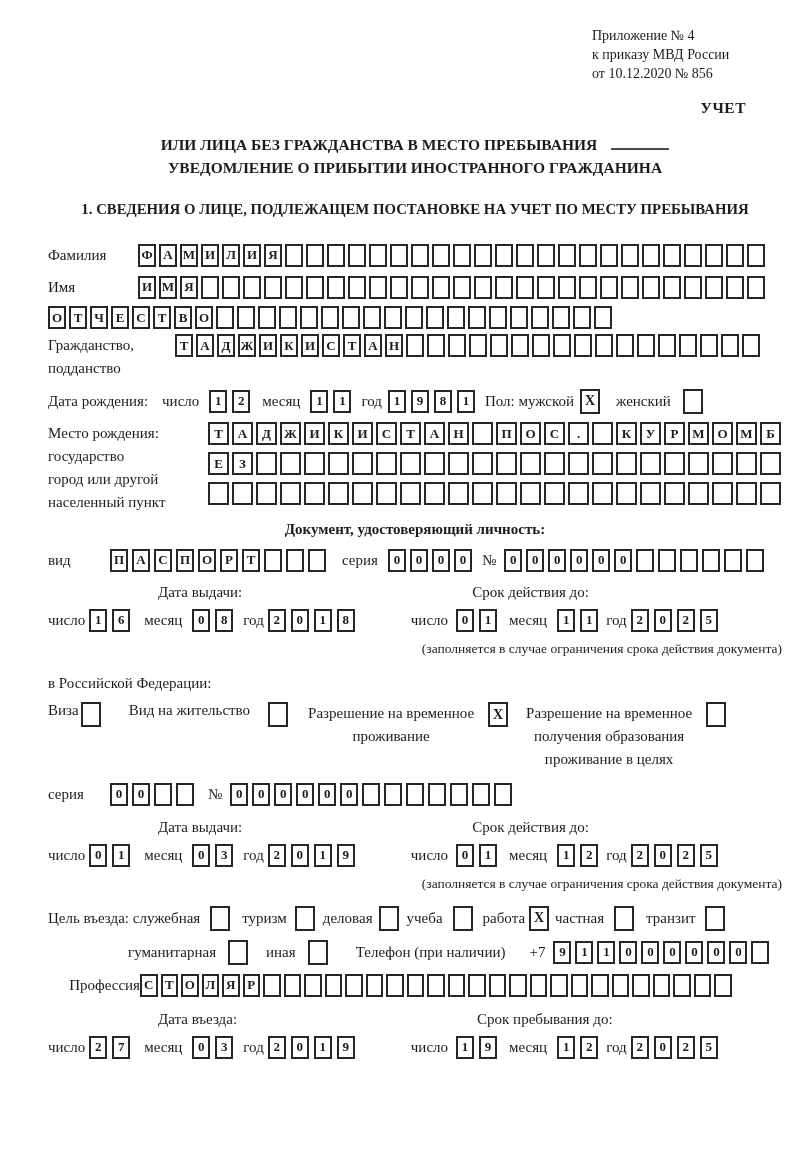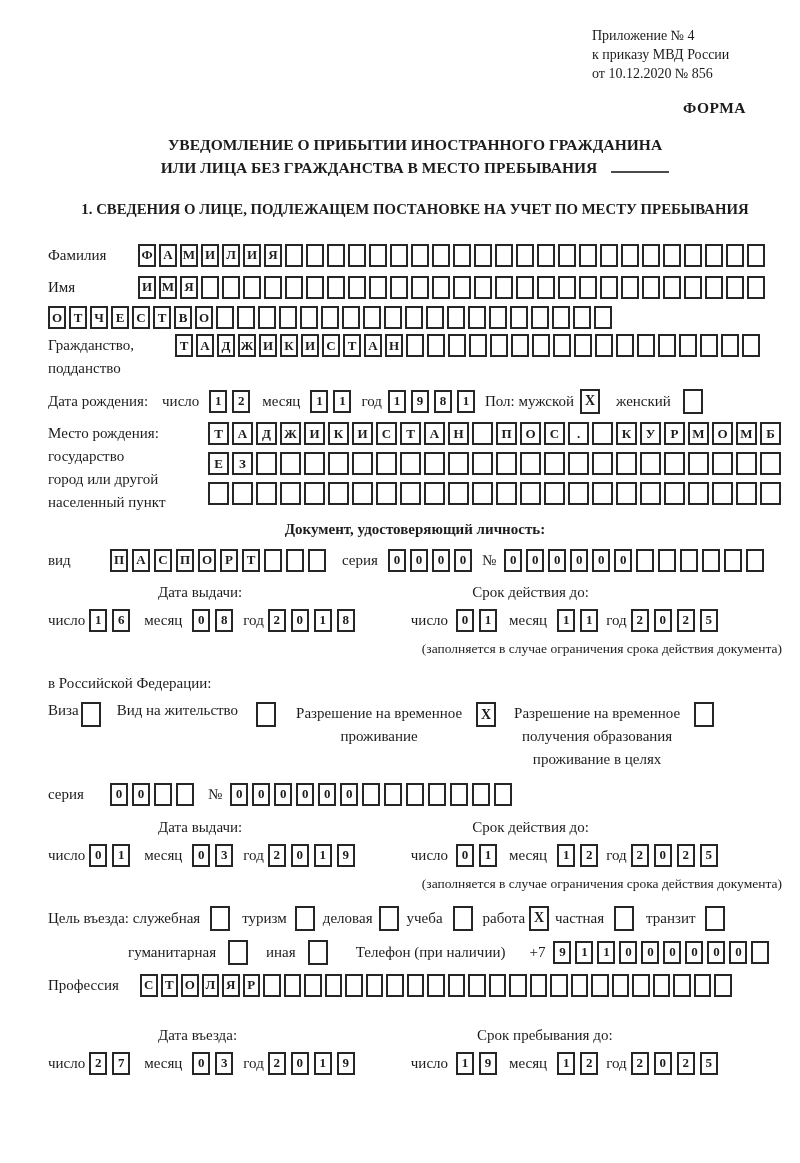--- a/index.html
+++ b/index.html
@@ -43,27 +43,27 @@
 <div class="page">
 
   <div class="refwrap">
     <div class="ref">
       <div>Приложение № 4</div>
       <div>к приказу МВД России</div>
       <div>от 10.12.2020 № 856</div>
     </div>
   </div>
 
-  <div class="forma">ФОРМА</div>
+  <div class="forma">УЧЕТ</div>
 
   <div class="title">
-    <div>УВЕДОМЛЕНИЕ О ПРИБЫТИИ ИНОСТРАННОГО ГРАЖДАНИНА</div>
     <div>
       <span>ИЛИ ЛИЦА БЕЗ ГРАЖДАНСТВА В МЕСТО ПРЕБЫВАНИЯ</span><span class="tline"></span>
     </div>
+    <div>УВЕДОМЛЕНИЕ О ПРИБЫТИИ ИНОСТРАННОГО ГРАЖДАНИНА</div>
   </div>
 
   <div class="section">1. СВЕДЕНИЯ О ЛИЦЕ, ПОДЛЕЖАЩЕМ ПОСТАНОВКЕ НА УЧЕТ ПО МЕСТУ ПРЕБЫВАНИЯ</div>
 
   <div id="form-body">
       <div class="frow" style="margin-top: 0px;">
         <span class="lbl" style="min-width: 90px; display: inline-block;">Фамилия</span>
         <span class="boxes" style="gap: 3px;">
           <span class="cell" style="width: 18px;">Ф</span>
           <span class="cell" style="width: 18px;">А</span>
@@ -393,21 +393,21 @@
       </div>
       <div class="frow" style="margin-top: 3px; justify-content: flex-end;">
         <span class="lbl" style="font-size: 13.5px;">(заполняется в случае ограничения срока действия документа)</span>
       </div>
       <div class="frow" style="margin-top: 8px;">
         <span class="lbl">в Российской Федерации:</span>
       </div>
       <div class="frow top" style="margin-top: 6px;">
         <span class="lbl">Виза</span>
         <span class="cbx" style="margin-left: 2px;"></span>
-        <span class="lbl" style="margin-left: 16px;">Вид на жительство</span>
+        <span class="lbl" style="margin-left: 28px;">Вид на жительство</span>
         <span class="cbx" style="margin-left: 18px;"></span>
         <span class="stack" style="text-align: center; margin-left: 20px;">
           <div class="stline">Разрешение на временное</div>
           <div class="stline">проживание</div>
         </span>
         <span class="cbx" style="margin-left: 14px;">X</span>
         <span class="stack" style="text-align: center; margin-left: 18px;">
           <div class="stline">Разрешение на временное</div>
           <div class="stline">получения образования</div>
           <div class="stline">проживание в целях</div>
@@ -512,21 +512,21 @@
           <span class="cell" style="width: 18px;">0</span>
           <span class="cell" style="width: 18px;">0</span>
           <span class="cell" style="width: 18px;">0</span>
           <span class="cell" style="width: 18px;">0</span>
           <span class="cell" style="width: 18px;">0</span>
           <span class="cell" style="width: 18px;">0</span>
           <span class="cell" style="width: 18px;"></span>
         </span>
       </div>
       <div class="frow" style="margin-top: 7px;">
-        <span class="lbl" style="min-width: 92px; display: inline-block;">Профессия</span>
+        <span class="lbl" style="min-width: 92px; display: inline-block; text-align: right;">Профессия</span>
         <span class="boxes" style="gap: 3px;">
           <span class="cell" style="width: 17.5px;">С</span>
           <span class="cell" style="width: 17.5px;">Т</span>
           <span class="cell" style="width: 17.5px;">О</span>
           <span class="cell" style="width: 17.5px;">Л</span>
           <span class="cell" style="width: 17.5px;">Я</span>
           <span class="cell" style="width: 17.5px;">Р</span>
           <span class="cell" style="width: 17.5px;"></span>
           <span class="cell" style="width: 17.5px;"></span>
           <span class="cell" style="width: 17.5px;"></span>
@@ -545,21 +545,21 @@
           <span class="cell" style="width: 17.5px;"></span>
           <span class="cell" style="width: 17.5px;"></span>
           <span class="cell" style="width: 17.5px;"></span>
           <span class="cell" style="width: 17.5px;"></span>
           <span class="cell" style="width: 17.5px;"></span>
           <span class="cell" style="width: 17.5px;"></span>
           <span class="cell" style="width: 17.5px;"></span>
           <span class="cell" style="width: 17.5px;"></span>
         </span>
       </div>
-      <div class="frow" style="margin-top: 24px;">
+      <div class="frow" style="margin-top: 8px;">
         <span class="lbl" style="margin-left: 110px;">Дата въезда:</span>
         <span class="lbl" style="margin-left: 240px;">Срок пребывания до:</span>
       </div>
       <div class="frow" style="margin-top: 2px;">
         <span class="lbl">число</span>
         <span class="boxes" style="gap: 5px; margin-left: 4px;">
           <span class="cell" style="width: 18px;">2</span>
           <span class="cell" style="width: 18px;">7</span>
         </span>
         <span class="lbl" style="margin-left: 14px;">месяц</span>

